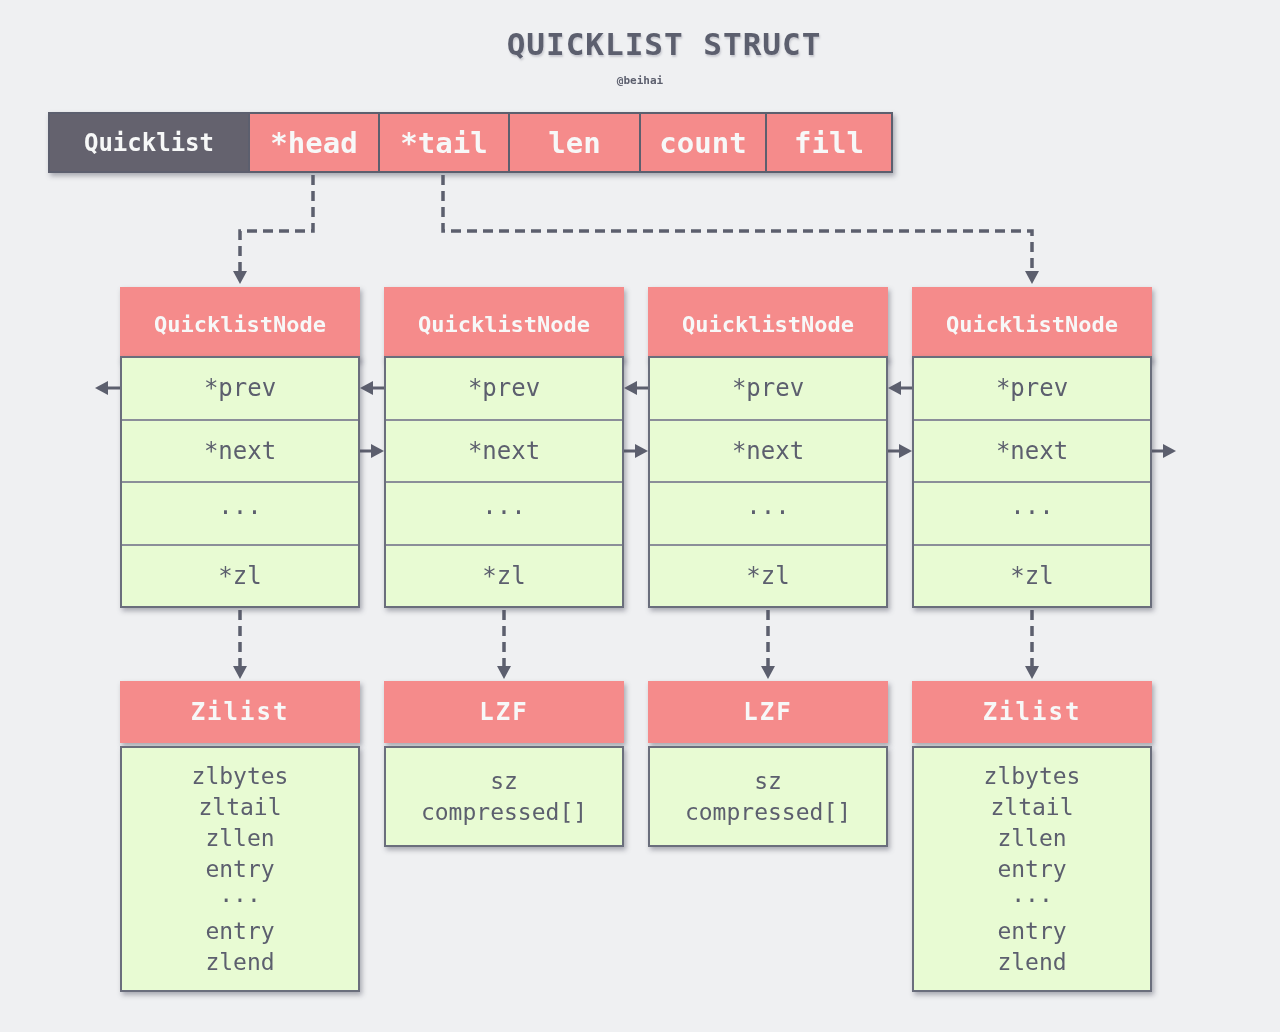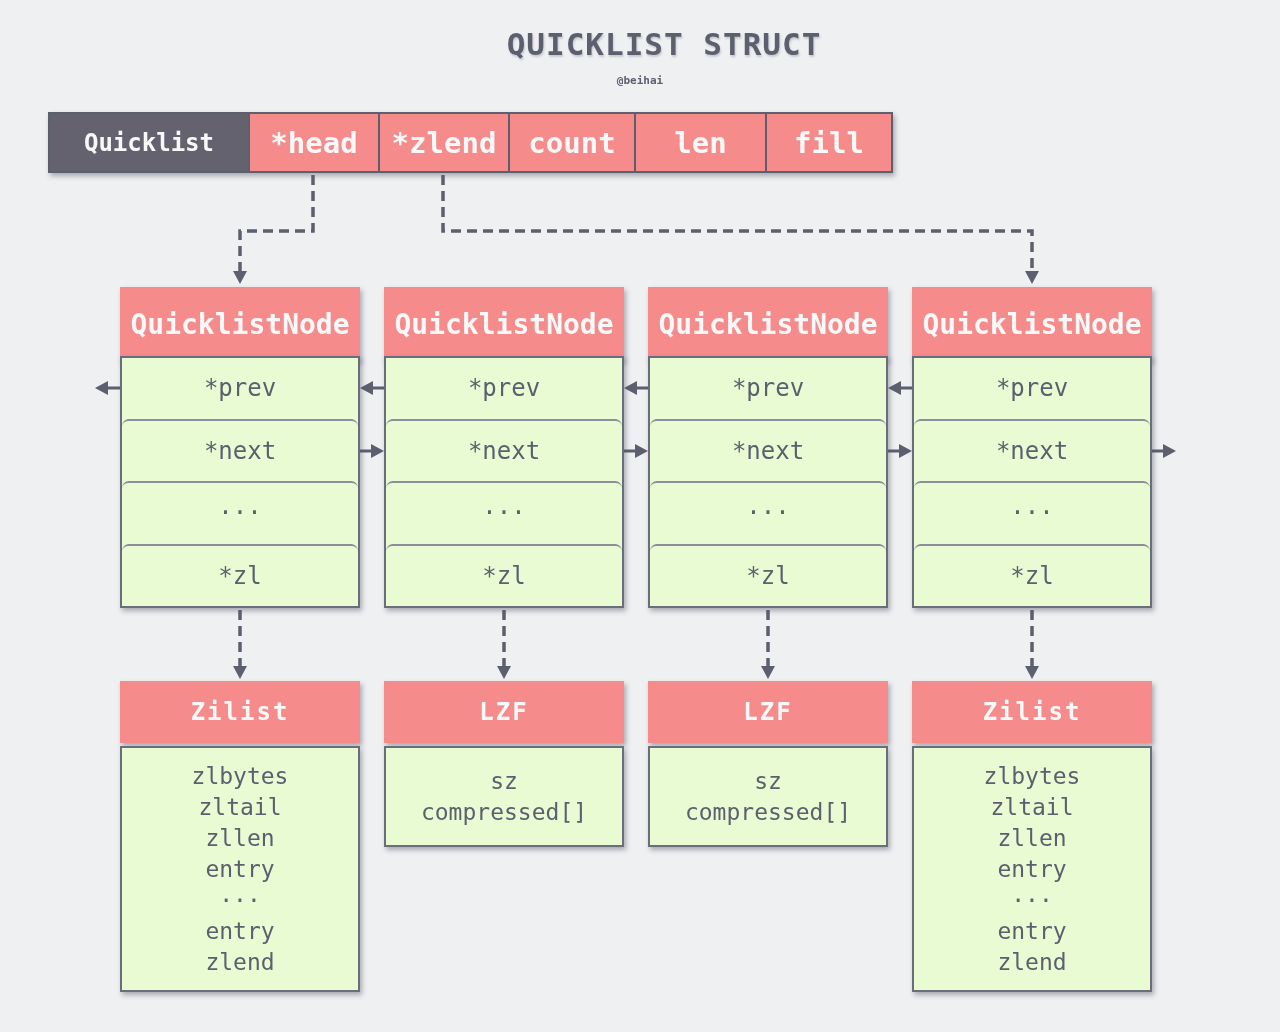--- a/index.html
+++ b/index.html
@@ -36,32 +36,32 @@
   }
   .struct-cell.name{background:var(--dark-slate);border-left:none;width:198px;font-size:24px;}
   .w-head{width:130px}.w-tail{width:130px}.w-count{width:126px}
   .w-len{width:131px}.w-fill{width:126px}.w-compress{width:127px}
   
   .x0{left:120px}.x1{left:384px}.x2{left:648px}.x3{left:912px}
   .col-header{
     position:absolute;width:240px;height:74px;top:287px;
     background:var(--salmon);color:var(--text-light);
     display:flex;align-items:center;justify-content:center;
-    font-size:28px;font-weight:bold;
+    font-size:22px;font-weight:bold;
     box-shadow:2px 3px 5px rgba(80,83,98,.45);
   }
   .node-body{
     position:absolute;top:356px;width:240px;height:252px;
     background:var(--green);border:2px solid var(--box-border);
     box-shadow:2px 3px 5px rgba(80,83,98,.45);
     display:flex;flex-direction:column;
   }
   .node-row{
     flex:1;display:flex;align-items:center;justify-content:center;
-    font-size:24px;color:var(--line);border-top:2px solid var(--separator);border-radius:7px;
+    font-size:24px;color:var(--line);border-top:2px solid var(--separator);
   }
   .node-row:first-child{border-top:none;}
   
   .zl-header{
     position:absolute;top:681px;width:240px;height:62px;
     background:var(--salmon);color:var(--text-light);
     display:flex;align-items:center;justify-content:center;
     font-size:24px;font-weight:bold;letter-spacing:2px;
     box-shadow:2px 3px 5px rgba(80,83,98,.45);
   }
@@ -83,23 +83,23 @@
 <body>
 
 <div class="stage">
 
   <div class="title">QUICKLIST STRUCT</div>
   <div class="subtitle">@beihai</div>
 
   <div class="struct-row">
     <div class="struct-cell name">Quicklist</div>
     <div class="struct-cell w-head">*head</div>
-    <div class="struct-cell w-tail">*zlend</div>
+    <div class="struct-cell w-tail">*tail</div>
+    <div class="struct-cell w-len">len</div>
     <div class="struct-cell w-count">count</div>
-    <div class="struct-cell w-len">len</div>
     <div class="struct-cell w-fill">fill</div>
   </div>
 
   <svg class="connector-layer" width="1280" height="1032" viewBox="0 0 1280 1032">
     <g>
       <path d="M313,175 L313,231 L240,231 L240,271"></path>
       <polygon points="233,271 247,271 240,284"></polygon>
     </g>
     <g>
       <path d="M443,175 L443,231 L1032,231 L1032,271"></path>

